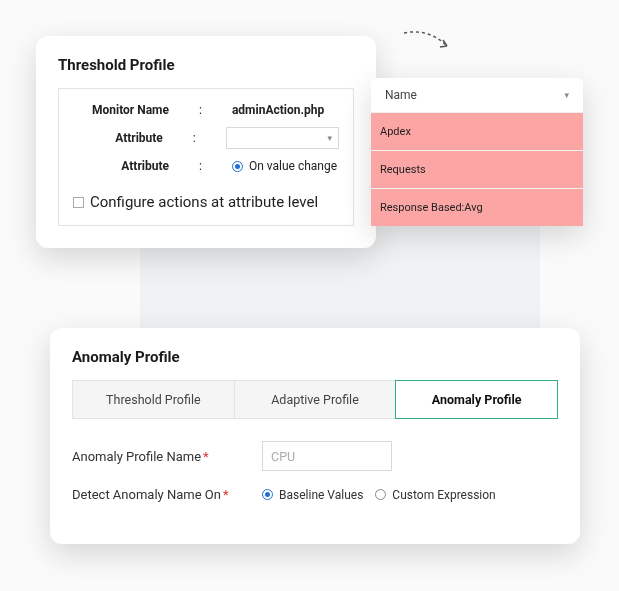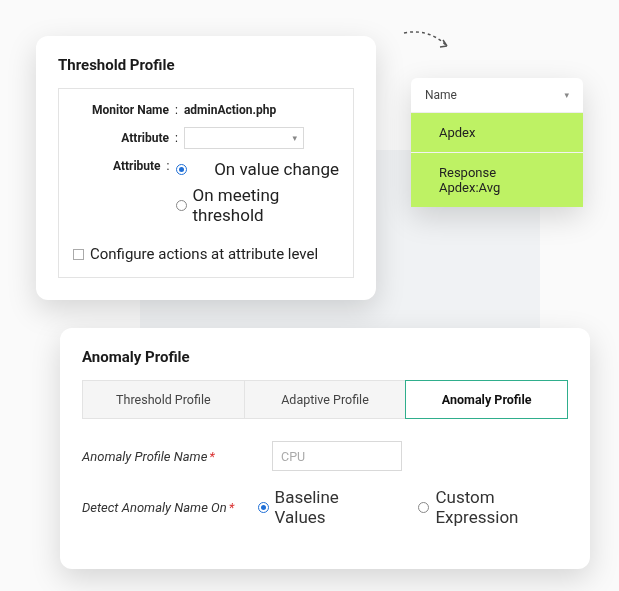--- a/index.html
+++ b/index.html
@@ -44,20 +44,21 @@
   .inner-box {
     border: 1px solid #e3e3e3;
     padding: 14px 14px 14px 14px;
     font-size: 12px;
     color: #222;
   }
   .row {
     display: flex;
     align-items: center;
     margin-bottom: 10px;
+    gap: 24px;
   }
   .label-col {
     width: 100px;
     text-align: right;
     font-weight: 700;
     font-size: 12px;
     padding-right: 4px;
   }
   .colon { margin: 0 6px 0 2px; font-weight:400; }
   .value-col { font-size: 12px; font-weight: 700; }
@@ -73,22 +74,21 @@
   }
   .chevron {
     font-size: 9px;
     color: #888;
   }
   .radio-group { display: flex; flex-direction: column; gap: 6px; }
   .radio-opt, .check-opt {
     display: flex;
     align-items: center;
     gap: 6px;
-    font-size: 17px;
-    justify-content: space-between;
+    font-size: 12px;
   }
   .radio {
     width: 11px; height: 11px;
     border: 1px solid #888;
     border-radius: 50%;
     display: inline-flex;
     align-items: center;
     justify-content: center;
     flex-shrink: 0;
   }
@@ -103,53 +103,53 @@
     width: 11px; height: 11px;
     border: 1px solid #aaa;
     flex-shrink: 0;
     background:#fff;
   }
   .config-row { margin-top: 20px; display:flex; align-items:center; gap:6px; font-size:15px;}
   
   .dropdown-card {
     right: 36px;
     top: 78px;
-    width: 172px;
+    width: 212px;
     z-index: 3;
     padding: 0;
     border-radius: 6px;
     margin-left: 36px;
   }
   .dd-header {
     display: flex;
     justify-content: space-between;
     align-items: center;
     padding: 10px 14px;
     font-size: 12px;
     color: #444;
     border-bottom: 1px solid #eee;
   }
   .dd-item {
-    padding: 12px 28px;
-    font-size: 13px;
+    padding: 12px 9px;
+    font-size: 11px;
     color: #222;
     border-bottom: 1px solid #f3f3f3;
-    background: #bef264;
+    background: #fca5a5;
   }
   .dd-item:last-child { border-bottom: none; }
   .arrow-deco {
     position: absolute;
     top: 28px;
     right: 160px;
     z-index: 1;
     color: #555;
   }
   
   .anomaly-card {
-    left: 60px;
+    left: 50px;
     top: 328px;
     width: 530px;
     padding: 20px 22px 26px;
     z-index: 2;
   }
   .tabs {
     display: flex;
     border: 1px solid #e3e3e3;
     margin-bottom: 22px;
   }
@@ -173,34 +173,33 @@
   }
   .form-row {
     display: flex;
     align-items: center;
     margin-bottom: 16px;
     font-size: 13px;
     color: #333;
   }
   .form-label {
     width: 190px;
-    font-style: italic;
   }
   .req { color: #d93030; margin-left: 2px;}
   .text-input {
     border: 1px solid #d9d9d9;
     height: 28px;
     width: 130px;
     padding: 14px 8px;
     font-size: 12.5px;
     color: #aaa;
     display:flex;
     align-items:center;
   }
-  .inline-radios { display:flex; gap: 36px; align-items:center;}
+  .inline-radios { display:flex; gap: 12px; align-items:center;}
 </style>
 </head>
 <body>
 
 <div class="bg-panel"></div>
 
 <div class="arrow-deco">
   <svg width="60" height="30" viewBox="0 0 60 30">
     <path d="M5 5 Q 30 0 48 18" stroke="#555" stroke-width="1.5" fill="none" stroke-dasharray="3 3"></path>
     <path d="M48 18 l-4 -6 M48 18 l-7 1" stroke="#555" stroke-width="1.5" fill="none"></path>
@@ -223,40 +222,37 @@
       </div>
     </div>
     <div class="row" style="align-items:flex-start">
       <div class="label-col">Attribute</div>
       <span class="colon">:</span>
       <div class="radio-group">
         <label class="radio-opt">
           <span class="radio checked"></span>
           <span>On value change</span>
         </label>
-        <label class="radio-opt">
-          <span class="radio"></span>
-          <span>On meeting threshold</span>
-        </label>
       </div>
     </div>
     <div class="config-row">
       <span class="checkbox"></span>
       <span>Configure actions at attribute level</span>
     </div>
   </div>
 </div>
 
 <div class="card dropdown-card">
   <div class="dd-header">
     <span>Name</span>
     <span class="chevron">▾</span>
   </div>
   <div class="dd-item">Apdex</div>
-  <div class="dd-item">Response Apdex:Avg</div>
+  <div class="dd-item">Requests</div>
+  <div class="dd-item">Response Based:Avg</div>
 </div>
 
 <div class="card anomaly-card">
   <div class="card-title">Anomaly Profile</div>
   <div class="tabs">
     <div class="tab">Threshold Profile</div>
     <div class="tab">Adaptive Profile</div>
     <div class="tab active">Anomaly Profile</div>
   </div>
   <div class="form-row">

